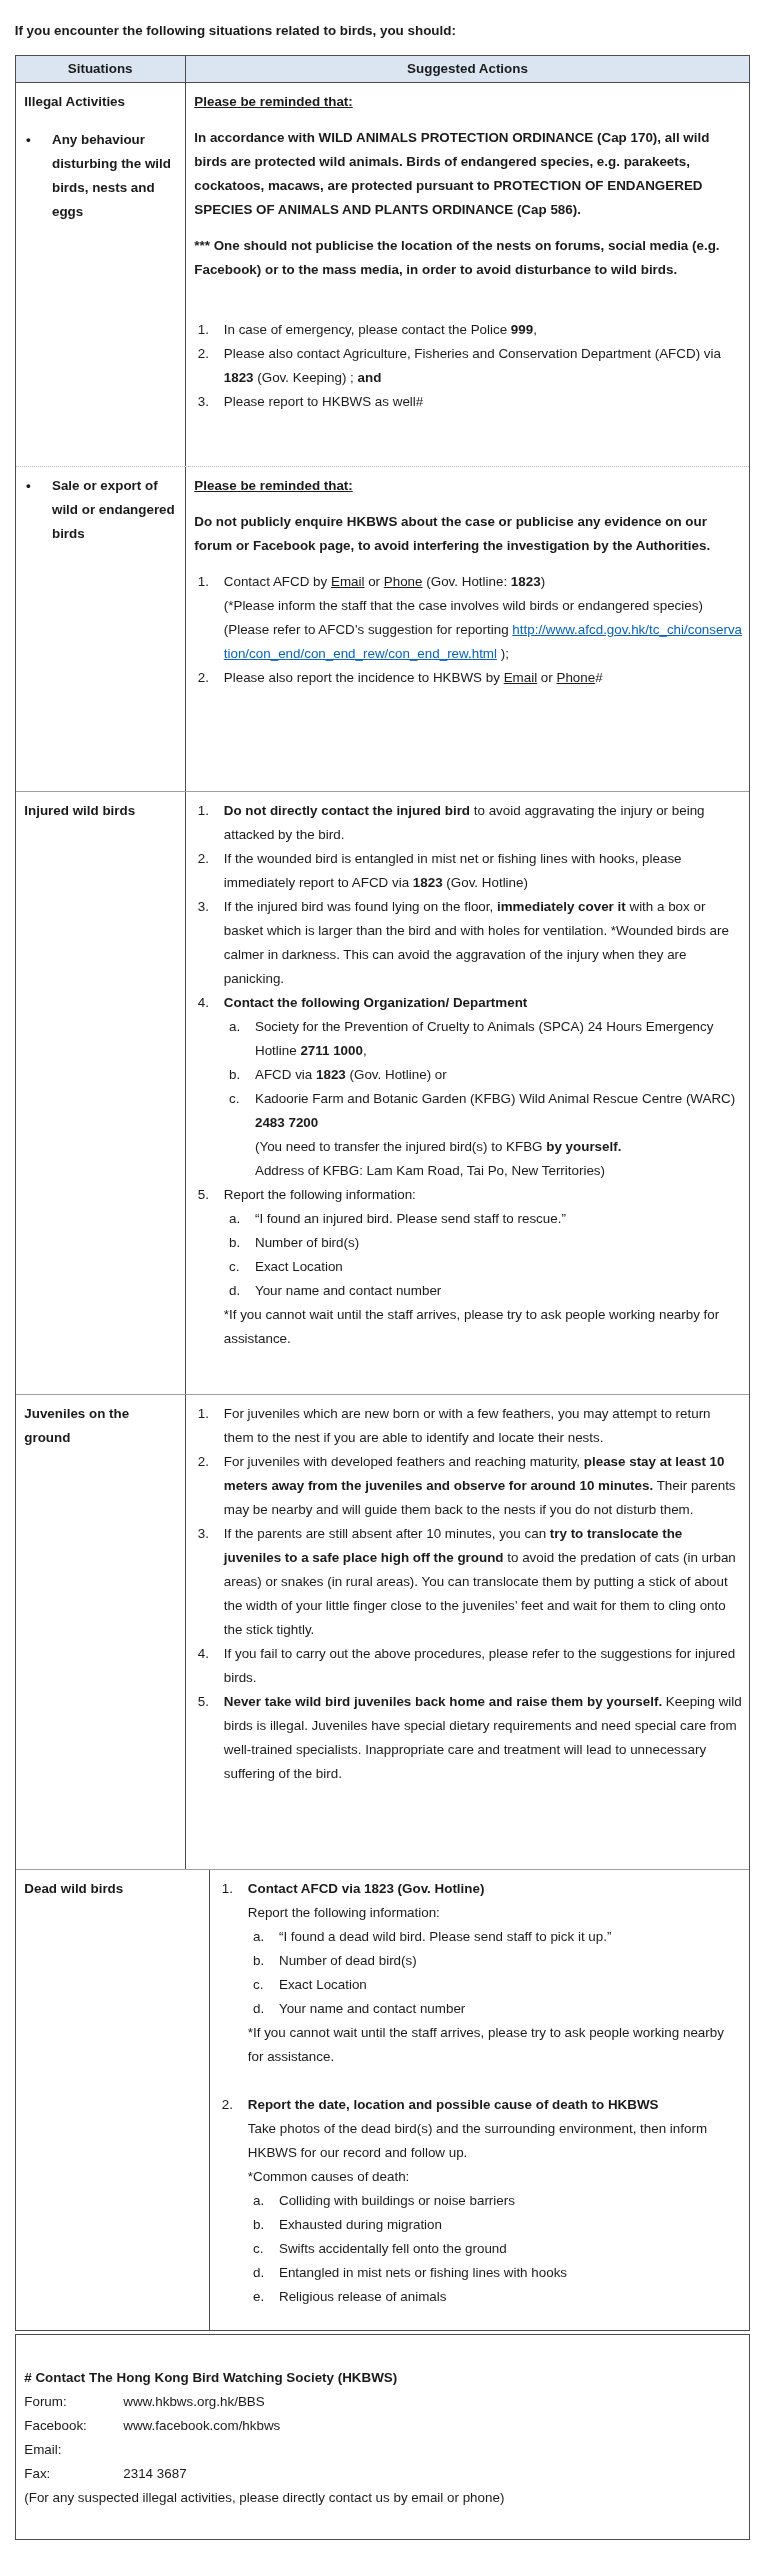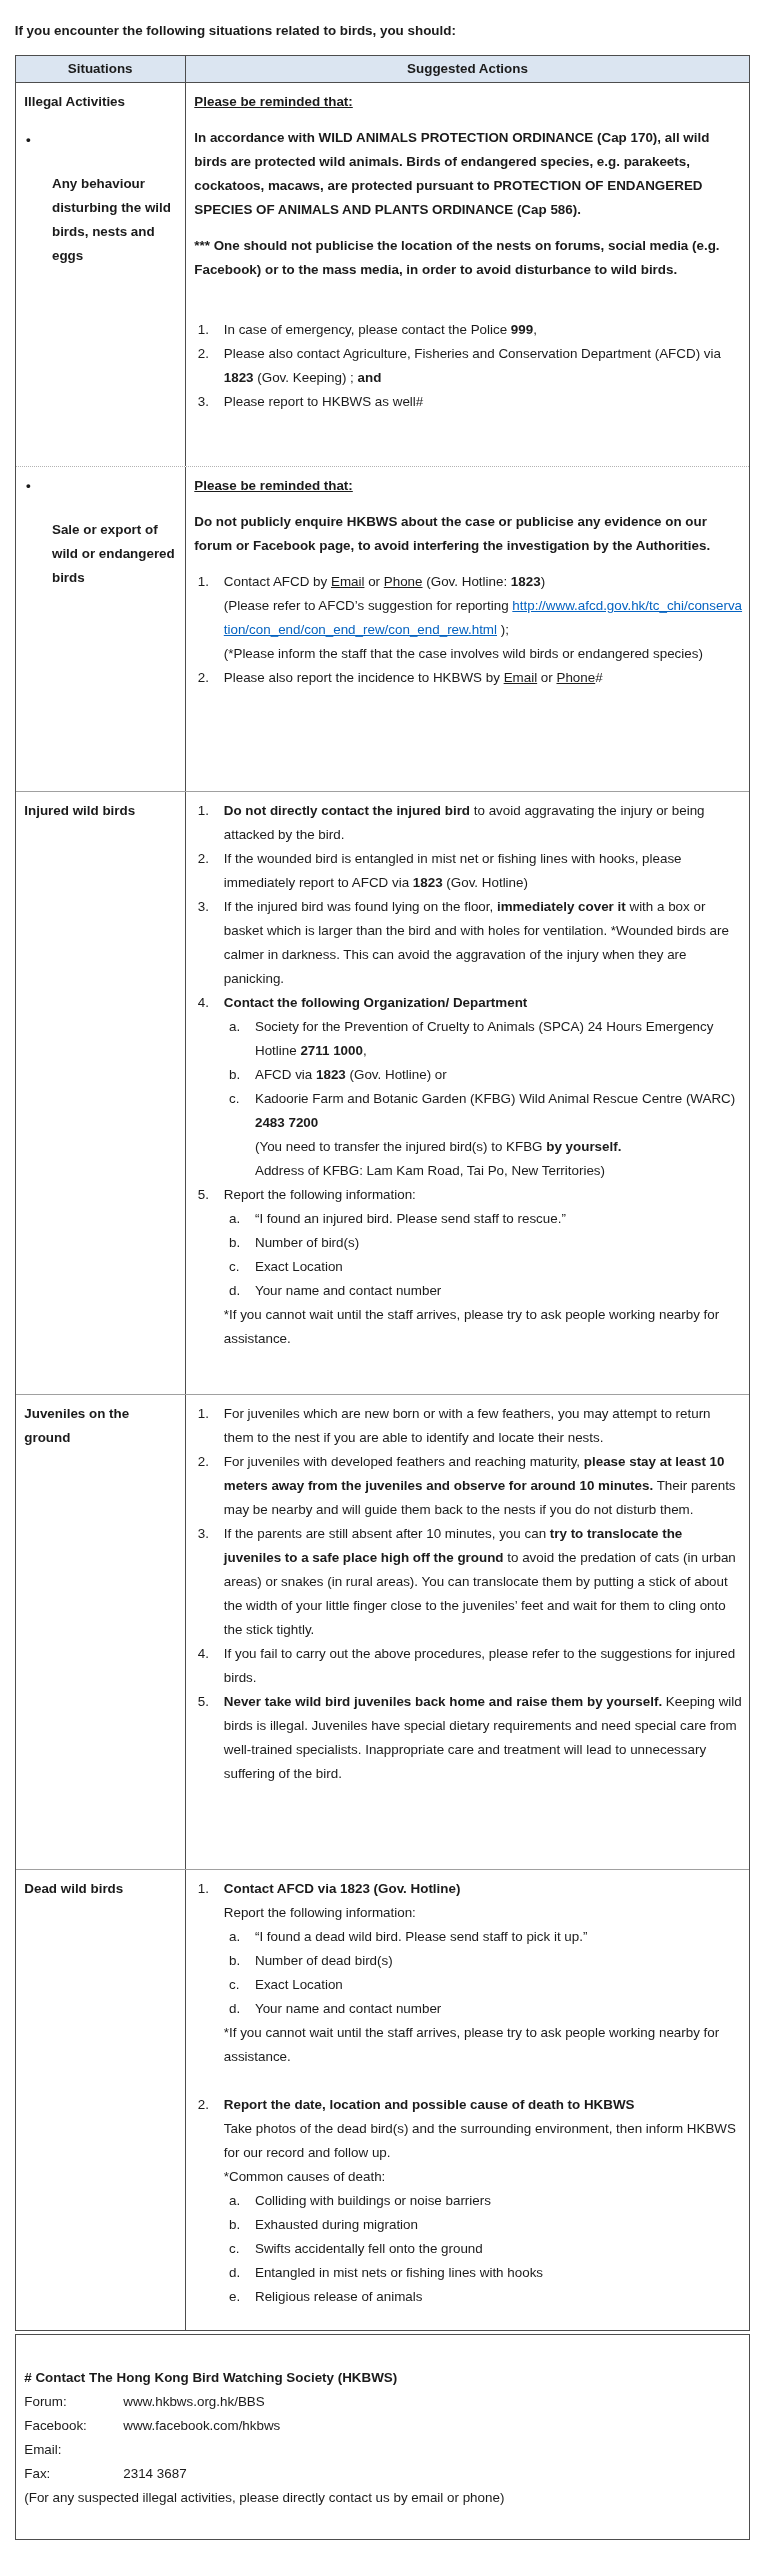--- a/index.html
+++ b/index.html
@@ -18,28 +18,28 @@
   .hdr-cell{padding:0.9px 0;}
   .hdr-sit{width:169px;flex:none;}
   .hdr-act{flex:1;border-left:1.7px solid #4d4d4d;}
   .row{display:flex;}
   .row + .row{border-top:1.7px solid #a0a0a0;}
   .row-1{border-top:0.9px dotted #b3b3b3 !important;}
   .row-0{min-height:383px;}
   .row-1{min-height:324px;}
   .row-2{min-height:602px;}
   .row-3{min-height:474px;justify-content:center;}
-  .row-4{min-height:460px;}
+  .row-4{min-height:460px;gap:24px;}
   .cell{padding:7px 7px 7px 8.6px;box-sizing:border-box;}
   .sit{width:169px;flex:none;}
   .act{flex:1;border-left:1.7px solid #4d4d4d;}
   .sit-heading{font-weight:bold;margin-bottom:14px;}
   .bullet{display:flex;font-weight:bold;}
   .bdot{width:26px;flex:none;padding-left:1.7px;}
-  .btext{flex:1;margin-top:44px;}
+  .btext{flex:1;}
   
   .act-heading{font-weight:bold;text-decoration:underline;margin:0 0 12px 0;}
   .para{margin:0 0 12px 0;}
   .cont{margin:0;}
   .spacer{height:24px;}
   .list{margin:0;}
   .li{display:flex;}
   .marker{width:26px;flex:none;padding-left:3.5px;}
   .li-body{flex:1;}
   .li-body .list{margin-left:1.7px;}
@@ -108,22 +108,22 @@
             </div>
           </div>
           <div class="cell act">
             <div class="act-heading"><span class="">Please be reminded that:</span></div>
             <div class="para b"><span class="">Do not publicly enquire HKBWS about the case or publicise any evidence on our forum or Facebook page, to avoid interfering the investigation by the Authorities.</span></div>
             <div class="list">
               <div class="li">
                 <span class="marker">1.</span>
                 <div class="li-body">
                   <div class="cont"><span class="">Contact AFCD by </span><span class="u">Email</span><span class=""> or </span><span class="u">Phone</span><span class=""> (Gov. Hotline: </span><span class="b">1823</span><span class="">)</span></div>
+                  <div class="cont"><span class="">(*Please inform the staff that the case involves wild birds or endangered species)</span></div>
                   <div class="cont"><span class="">(Please refer to AFCD’s suggestion for reporting </span><span class="lnk">http://www.afcd.gov.hk/tc_chi/conservation/con_end/con_end_rew/con_end_rew.html</span><span class=""> );</span></div>
-                  <div class="cont"><span class="">(*Please inform the staff that the case involves wild birds or endangered species)</span></div>
                 </div>
               </div>
               <div class="li">
                 <span class="marker">2.</span>
                 <div class="li-body">
                   <div class="cont"><span class="">Please also report the incidence to HKBWS by </span><span class="u">Email</span><span class=""> or </span><span class="u">Phone</span><span class="">#</span></div>
                 </div>
               </div>
             </div>
           </div>

